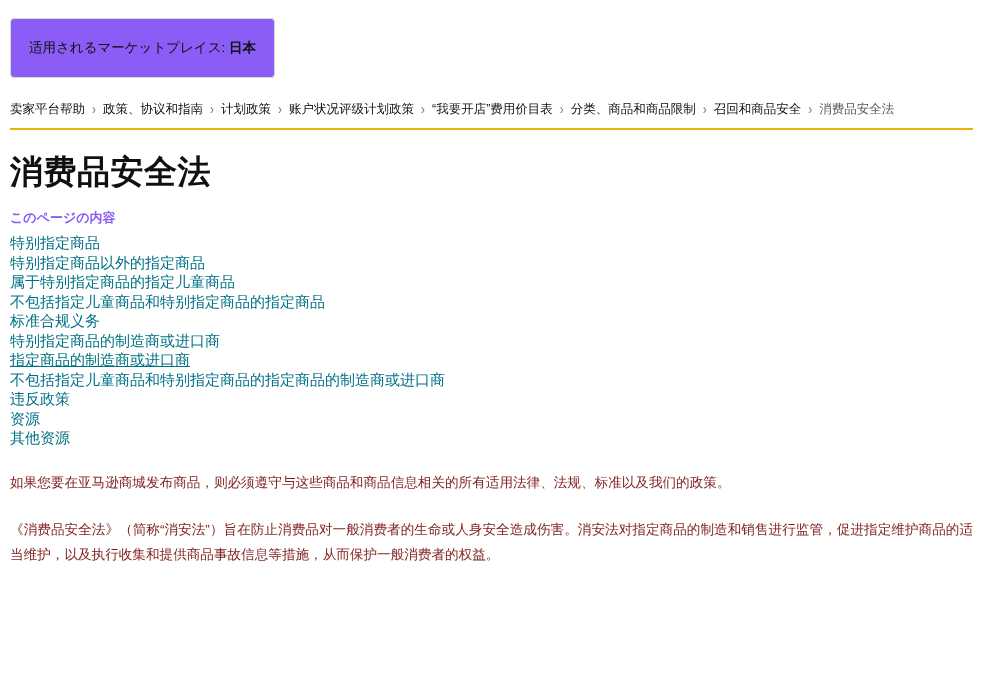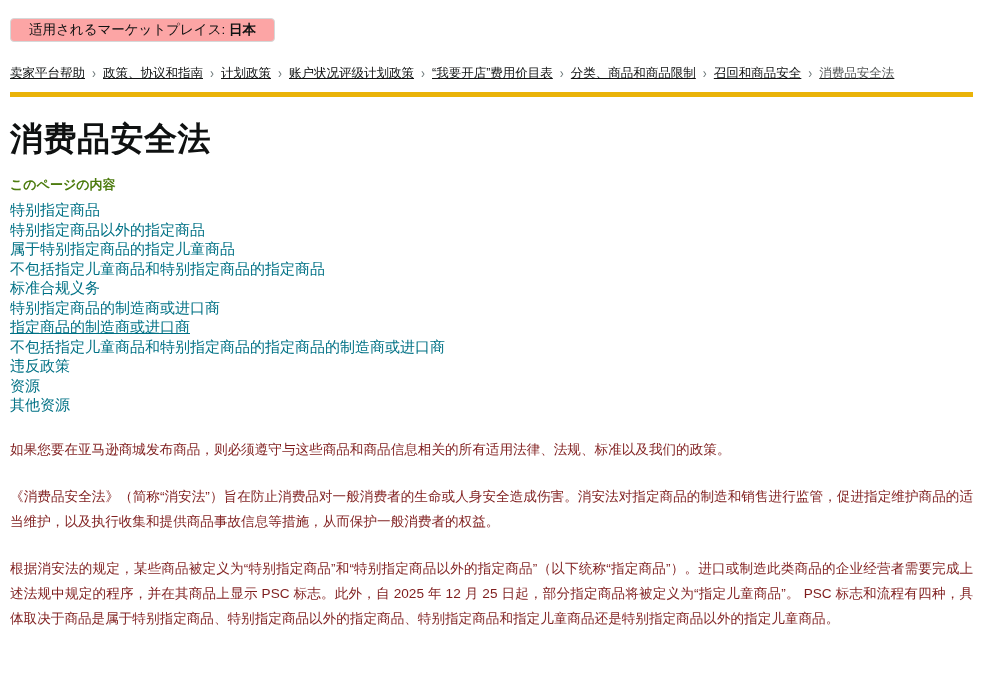--- a/index.html
+++ b/index.html
@@ -21,42 +21,41 @@
     box-sizing: border-box;
     padding: 0 10px;
   }
 
   
   .marketplace-box {
     margin-top: 18px;
     display: inline-block;
     border: 1px solid #d5d9d9;
     border-radius: 4px;
-    padding: 2px 18px;
+    padding: 20px 18px;
     font-size: 13.5px;
     line-height: 1.3;
     color: #0f1111;
-    background: #fca5a5;
+    background: #8b5cf6;
   }
   .marketplace-box .mp-label {
     font-weight: 400;
   }
   .marketplace-box .mp-value {
     font-weight: 700;
   }
 
   
   .breadcrumb {
     margin-top: 20px;
     font-size: 12.5px;
     line-height: 22px;
     color: #0f1111;
     padding-bottom: 8px;
-    border-bottom: 5px solid #eab308;
-    text-decoration: underline;
+    border-bottom: 2px solid #eab308;
   }
   .breadcrumb .crumb {
     color: #0f1111;
     text-decoration: none;
     white-space: nowrap;
   }
   .breadcrumb .sep {
     display: inline-block;
     color: #6c7778;
     margin: 0 7px;
@@ -75,21 +74,21 @@
     margin: 22px 0 0 0;
     letter-spacing: 0.5px;
     color: #0f1111;
   }
 
   
   .toc-heading {
     margin-top: 18px;
     font-size: 13px;
     font-weight: 700;
-    color: #4d7c0f;
+    color: #8b5cf6;
   }
   ul.toc {
     list-style: none;
     margin: 6px 0 0 0;
     padding: 0;
   }
   ul.toc li {
     margin: 0;
     padding: 0;
     line-height: 19.5px;
@@ -139,15 +138,14 @@
       <li><a href="#">特别指定商品的制造商或进口商</a></li>
       <li><a href="#" class="visited">指定商品的制造商或进口商</a></li>
       <li><a href="#">不包括指定儿童商品和特别指定商品的指定商品的制造商或进口商</a></li>
       <li><a href="#">违反政策</a></li>
       <li><a href="#">资源</a></li>
       <li><a href="#">其他资源</a></li>
     </ul>
 
   <p class="body-text">如果您要在亚马逊商城发布商品，则必须遵守与这些商品和商品信息相关的所有适用法律、法规、标准以及我们的政策。</p>
   <p class="body-text">《消费品安全法》（简称“消安法”）旨在防止消费品对一般消费者的生命或人身安全造成伤害。消安法对指定商品的制造和销售进行监管，促进指定维护商品的适当维护，以及执行收集和提供商品事故信息等措施，从而保护一般消费者的权益。</p>
-  <p class="body-text">根据消安法的规定，某些商品被定义为“特别指定商品”和“特别指定商品以外的指定商品”（以下统称“指定商品”）。进口或制造此类商品的企业经营者需要完成上述法规中规定的程序，并在其商品上显示 PSC 标志。此外，自 2025 年 12 月 25 日起，部分指定商品将被定义为“指定儿童商品”。 PSC 标志和流程有四种，具体取决于商品是属于特别指定商品、特别指定商品以外的指定商品、特别指定商品和指定儿童商品还是特别指定商品以外的指定儿童商品。</p>
 
 </div>
 
 </body></html>

